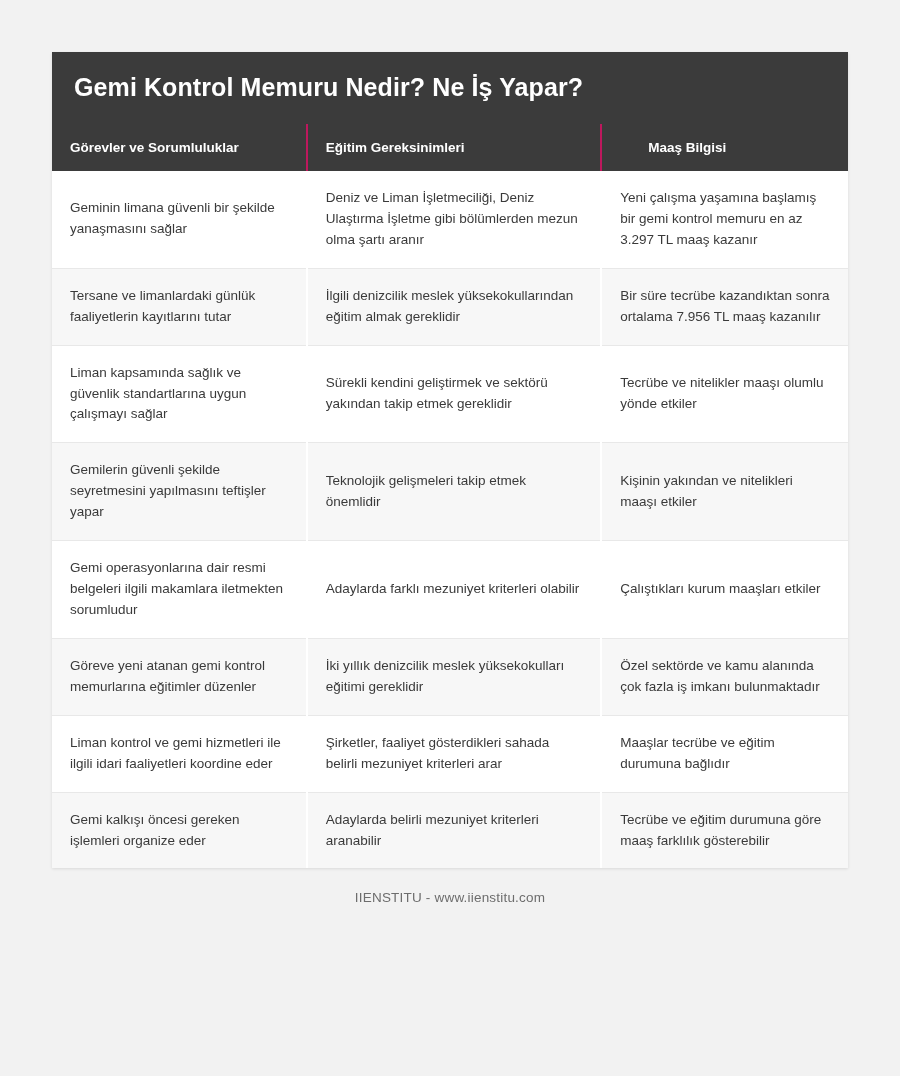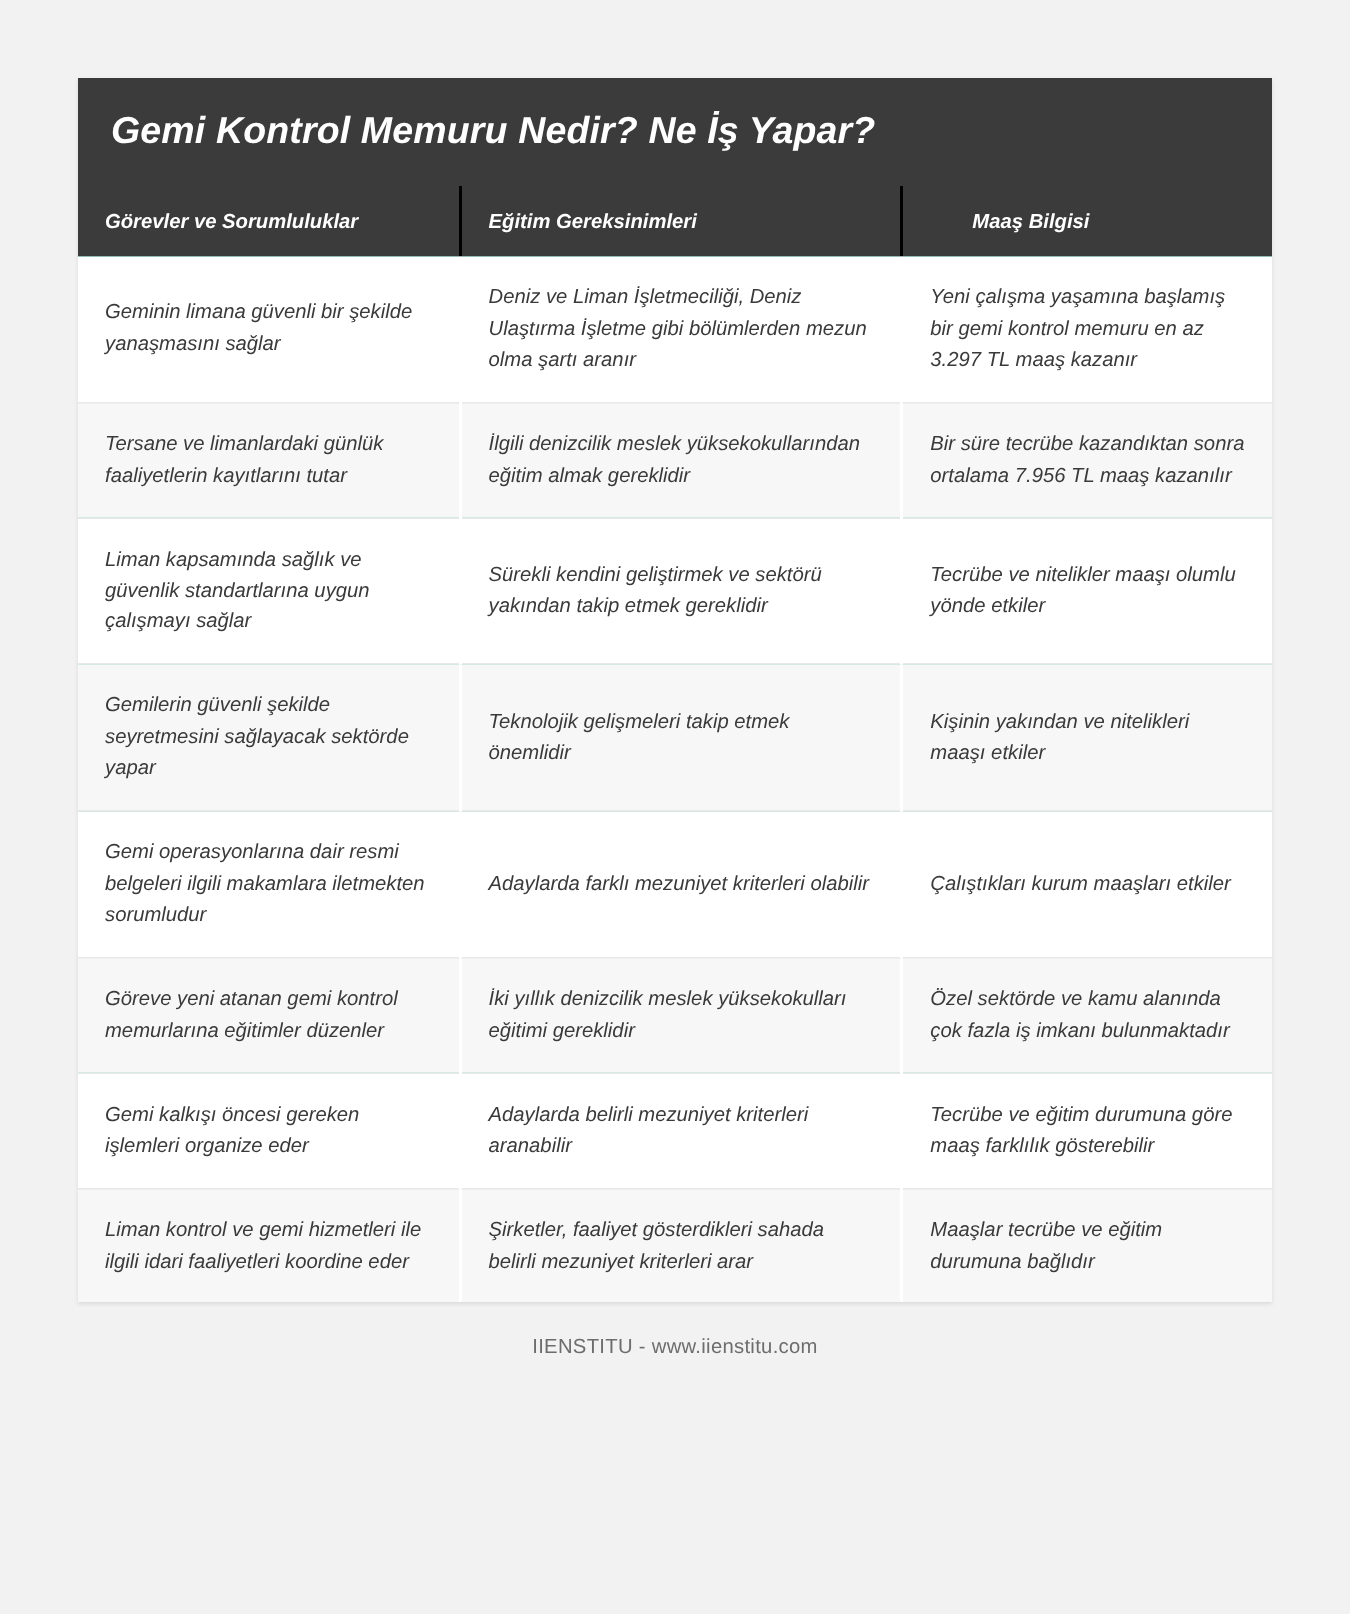--- a/index.html
+++ b/index.html
@@ -15,24 +15,23 @@
   }
   .page {
     width: 900px;
     height: 1076px;
     background: #f2f2f2;
     box-sizing: border-box;
     padding: 52px 52px 0 52px;
   }
   .card {
     width: 796px;
-    background: #14b8a6;
+    background: #7dd3fc;
     box-shadow: 0 1px 3px rgba(0,0,0,0.10);
     box-sizing: border-box;
-    font-style: italic;
   }
   .title-bar {
     background: #3b3b3b;
     color: #ffffff;
     padding: 20px 22px 22px 22px;
     box-sizing: border-box;
   }
   .title-bar h1 {
     margin: 0;
     font-size: 25px;
@@ -45,21 +44,21 @@
     width: 100%;
     table-layout: fixed;
   }
   table.data th {
     background: #3b3b3b;
     color: #ffffff;
     text-align: left;
     font-size: 13.5px;
     font-weight: bold;
     padding: 16px 18px;
-    border-right: 2px solid #000000;
+    border-right: 2px solid #be185d;
     vertical-align: middle;
   }
   table.data th:last-child {
     border-right: none;
     padding-left: 46px;
   }
   table.data td {
     font-size: 13.5px;
     line-height: 1.55;
     color: #3a3a3a;
@@ -123,41 +122,41 @@
           <td>Tersane ve limanlardaki günlük faaliyetlerin kayıtlarını tutar</td>
           <td>İlgili denizcilik meslek yüksekokullarından eğitim almak gereklidir</td>
           <td>Bir süre tecrübe kazandıktan sonra ortalama 7.956 TL maaş kazanılır</td>
         </tr>
         <tr>
           <td>Liman kapsamında sağlık ve güvenlik standartlarına uygun çalışmayı sağlar</td>
           <td>Sürekli kendini geliştirmek ve sektörü yakından takip etmek gereklidir</td>
           <td>Tecrübe ve nitelikler maaşı olumlu yönde etkiler</td>
         </tr>
         <tr>
-          <td>Gemilerin güvenli şekilde seyretmesini sağlayacak sektörde yapar</td>
+          <td>Gemilerin güvenli şekilde seyretmesini yapılmasını teftişler yapar</td>
           <td>Teknolojik gelişmeleri takip etmek önemlidir</td>
           <td>Kişinin yakından ve nitelikleri maaşı etkiler</td>
         </tr>
         <tr>
           <td>Gemi operasyonlarına dair resmi belgeleri ilgili makamlara iletmekten sorumludur</td>
           <td>Adaylarda farklı mezuniyet kriterleri olabilir</td>
           <td>Çalıştıkları kurum maaşları etkiler</td>
         </tr>
         <tr>
           <td>Göreve yeni atanan gemi kontrol memurlarına eğitimler düzenler</td>
           <td>İki yıllık denizcilik meslek yüksekokulları eğitimi gereklidir</td>
           <td>Özel sektörde ve kamu alanında çok fazla iş imkanı bulunmaktadır</td>
         </tr>
         <tr>
+          <td>Liman kontrol ve gemi hizmetleri ile ilgili idari faaliyetleri koordine eder</td>
+          <td>Şirketler, faaliyet gösterdikleri sahada belirli mezuniyet kriterleri arar</td>
+          <td>Maaşlar tecrübe ve eğitim durumuna bağlıdır</td>
+        </tr>
+        <tr>
           <td>Gemi kalkışı öncesi gereken işlemleri organize eder</td>
           <td>Adaylarda belirli mezuniyet kriterleri aranabilir</td>
           <td>Tecrübe ve eğitim durumuna göre maaş farklılık gösterebilir</td>
-        </tr>
-        <tr>
-          <td>Liman kontrol ve gemi hizmetleri ile ilgili idari faaliyetleri koordine eder</td>
-          <td>Şirketler, faaliyet gösterdikleri sahada belirli mezuniyet kriterleri arar</td>
-          <td>Maaşlar tecrübe ve eğitim durumuna bağlıdır</td>
         </tr>
       </tbody>
     </table>
   </div>
   <div class="footer">IIENSTITU - www.iienstitu.com</div>
 </div>
 
 </body></html>

